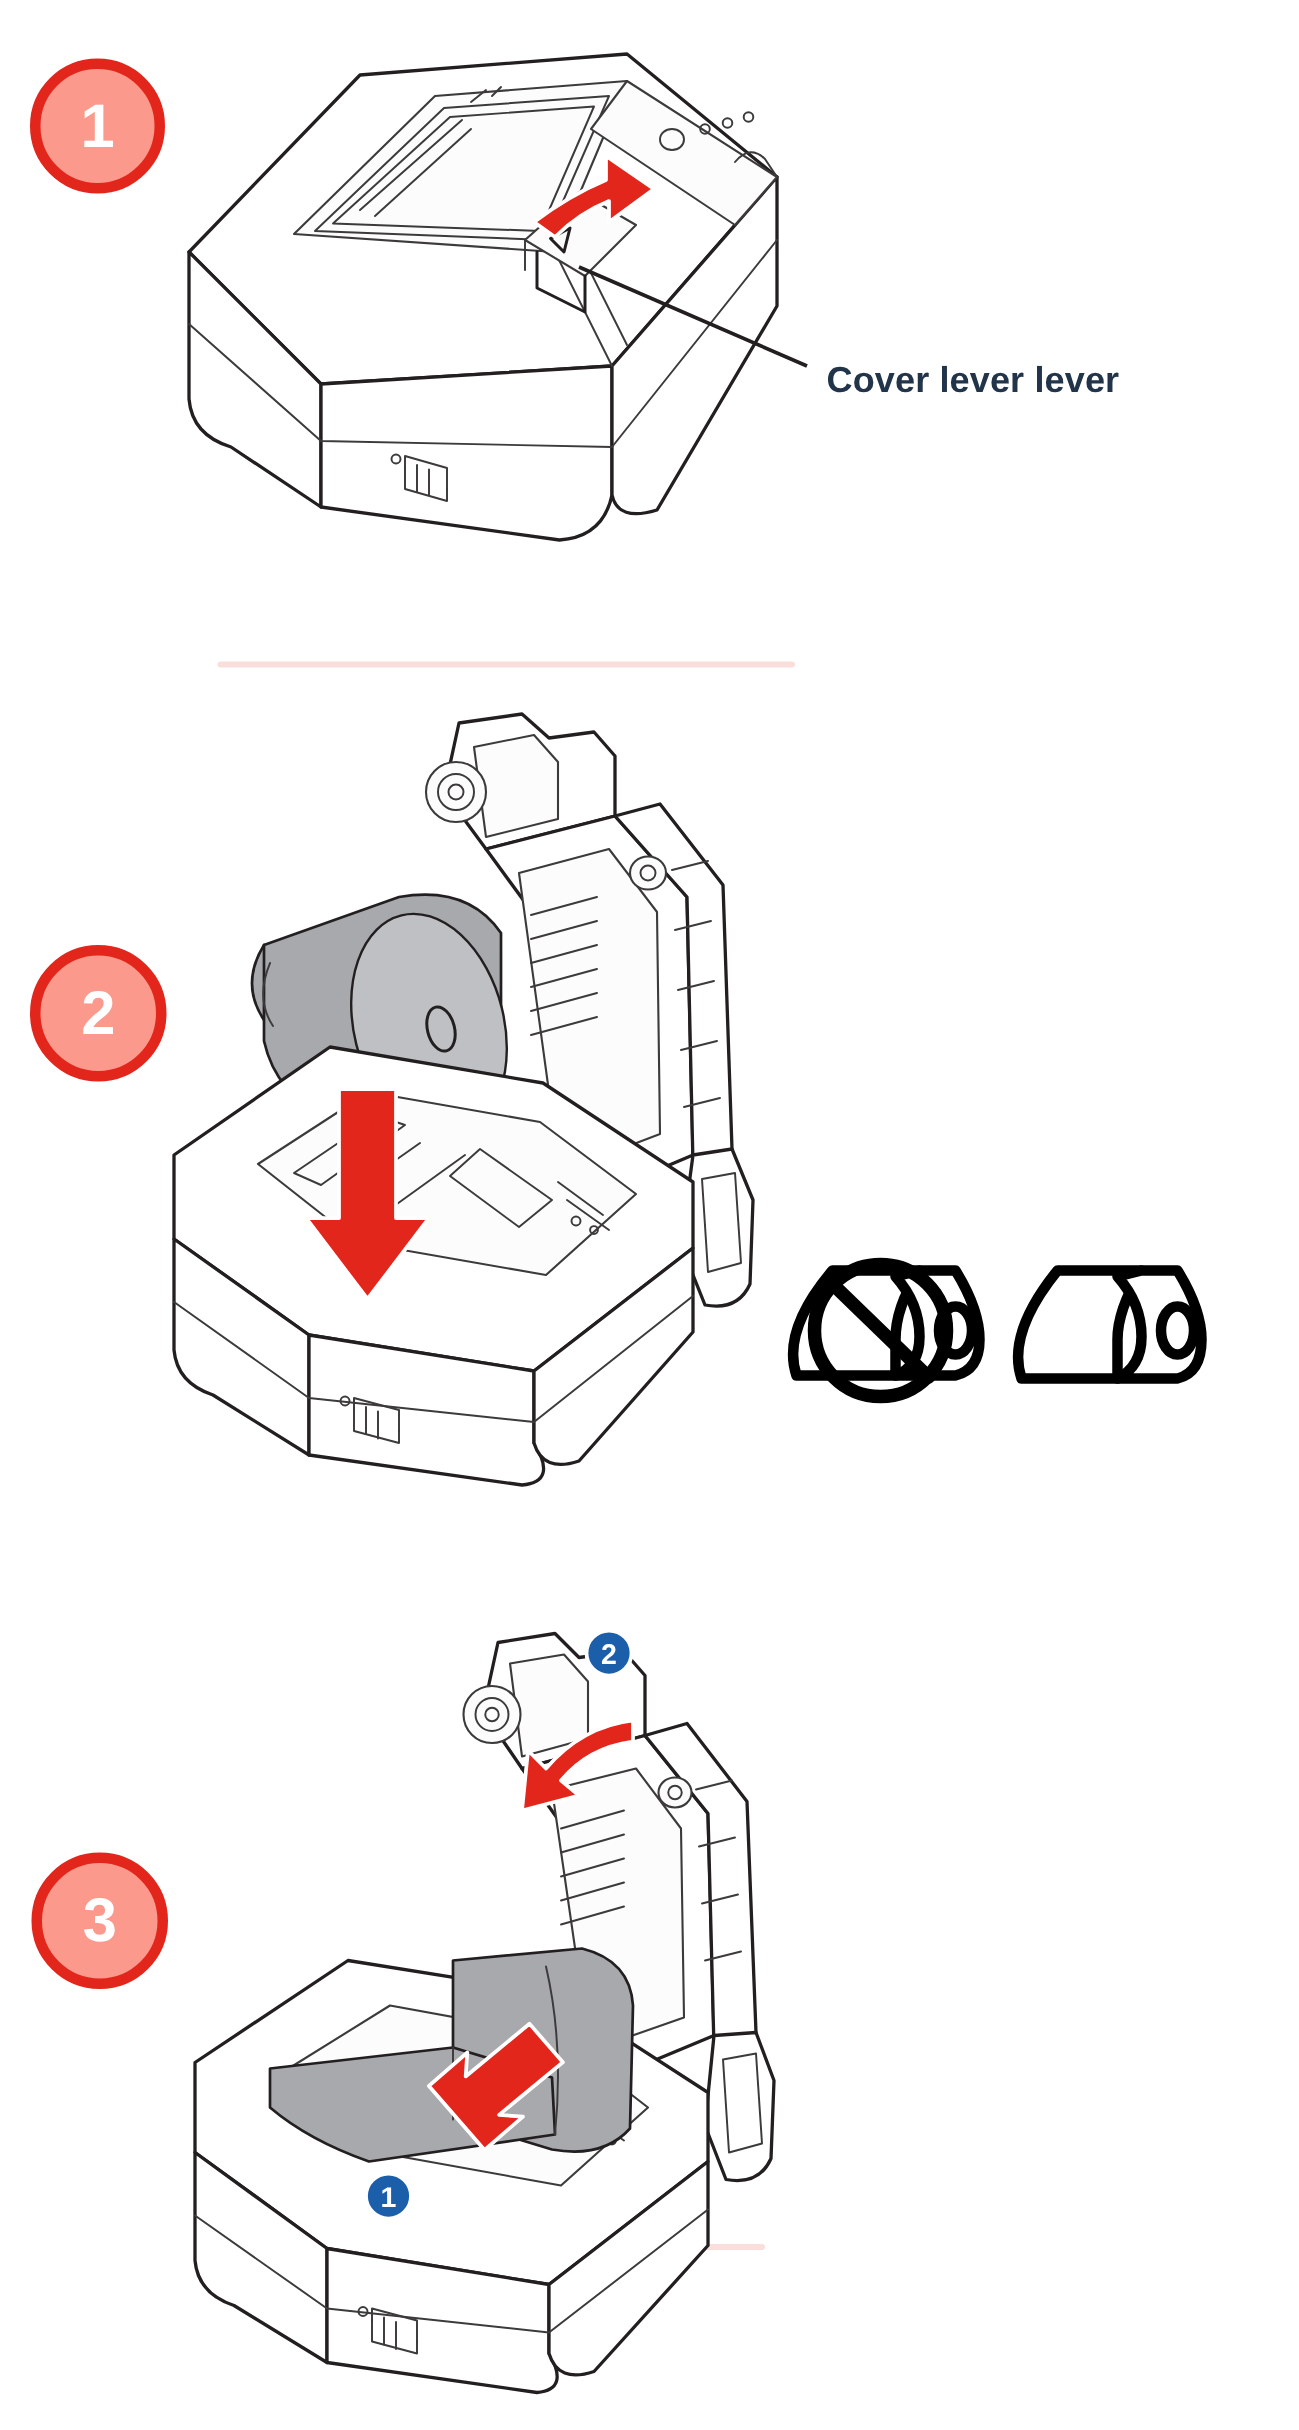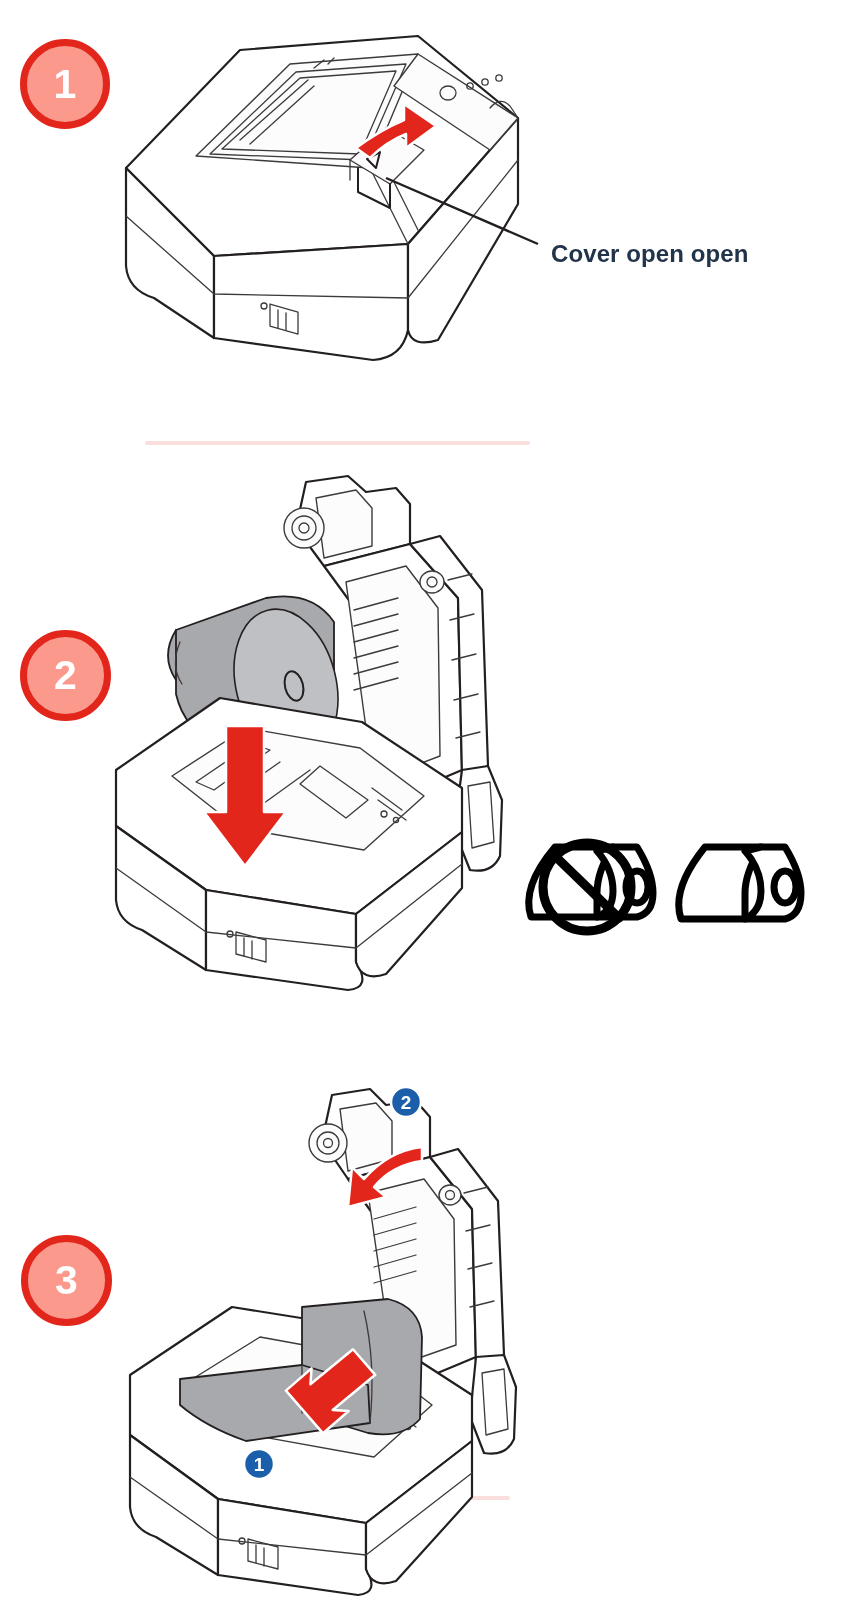--- a/index.html
+++ b/index.html
@@ -144,21 +144,21 @@
         <path class="arrow-red" d="M238 140 Q262 122 286 112 L286 96 L318 118 L288 140 L288 126 Q268 134 252 150 Z"></path>
 
         <path class="leader" d="M268 170 L420 236"></path>
 
         <path class="ln-t" d="M152 296 L152 318 L180 326 L180 304 Z"></path>
         <path class="ln-t" d="M160 302 L160 320 M168 305 L168 322"></path>
         <circle class="ln-t" cx="146" cy="298" r="3"></circle>
       </svg>
     </div>
 
-    <div class="callout-label" id="lever-label">Cover open open</div>
+    <div class="callout-label" id="lever-label">Cover lever lever</div>
 
     <div class="divider" id="divider-1"></div>
   </div>
 
   <div class="step" id="step-2">
 
     <div class="step-badge" id="badge-2">
       <span>2</span>
     </div>
 

